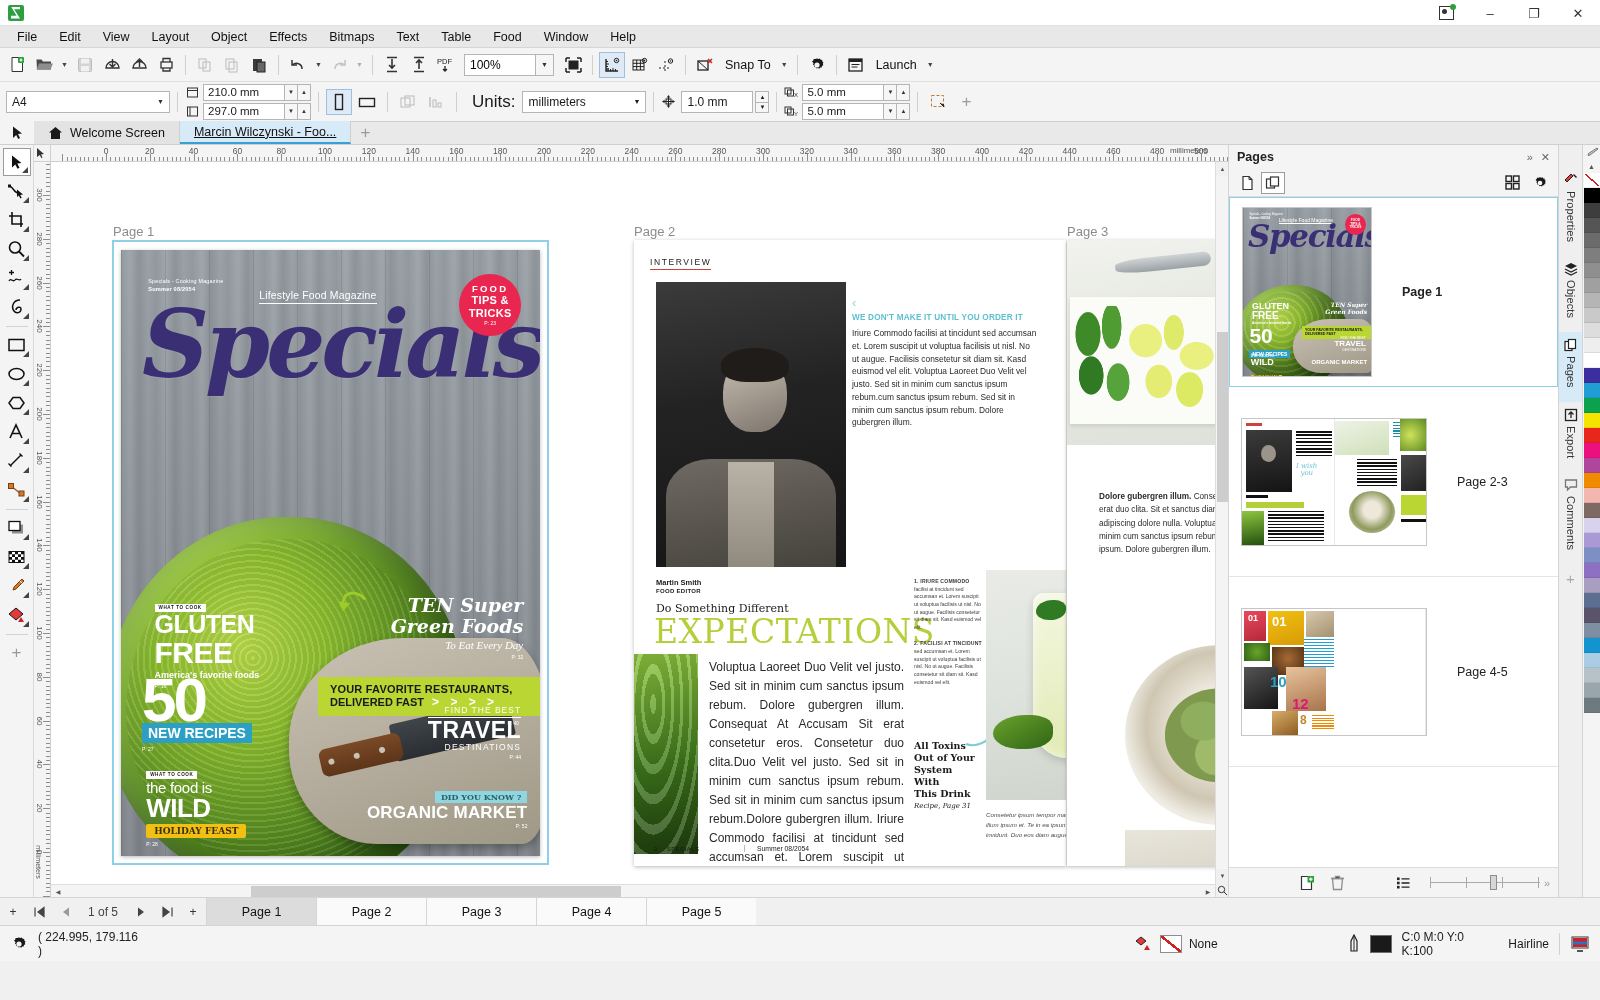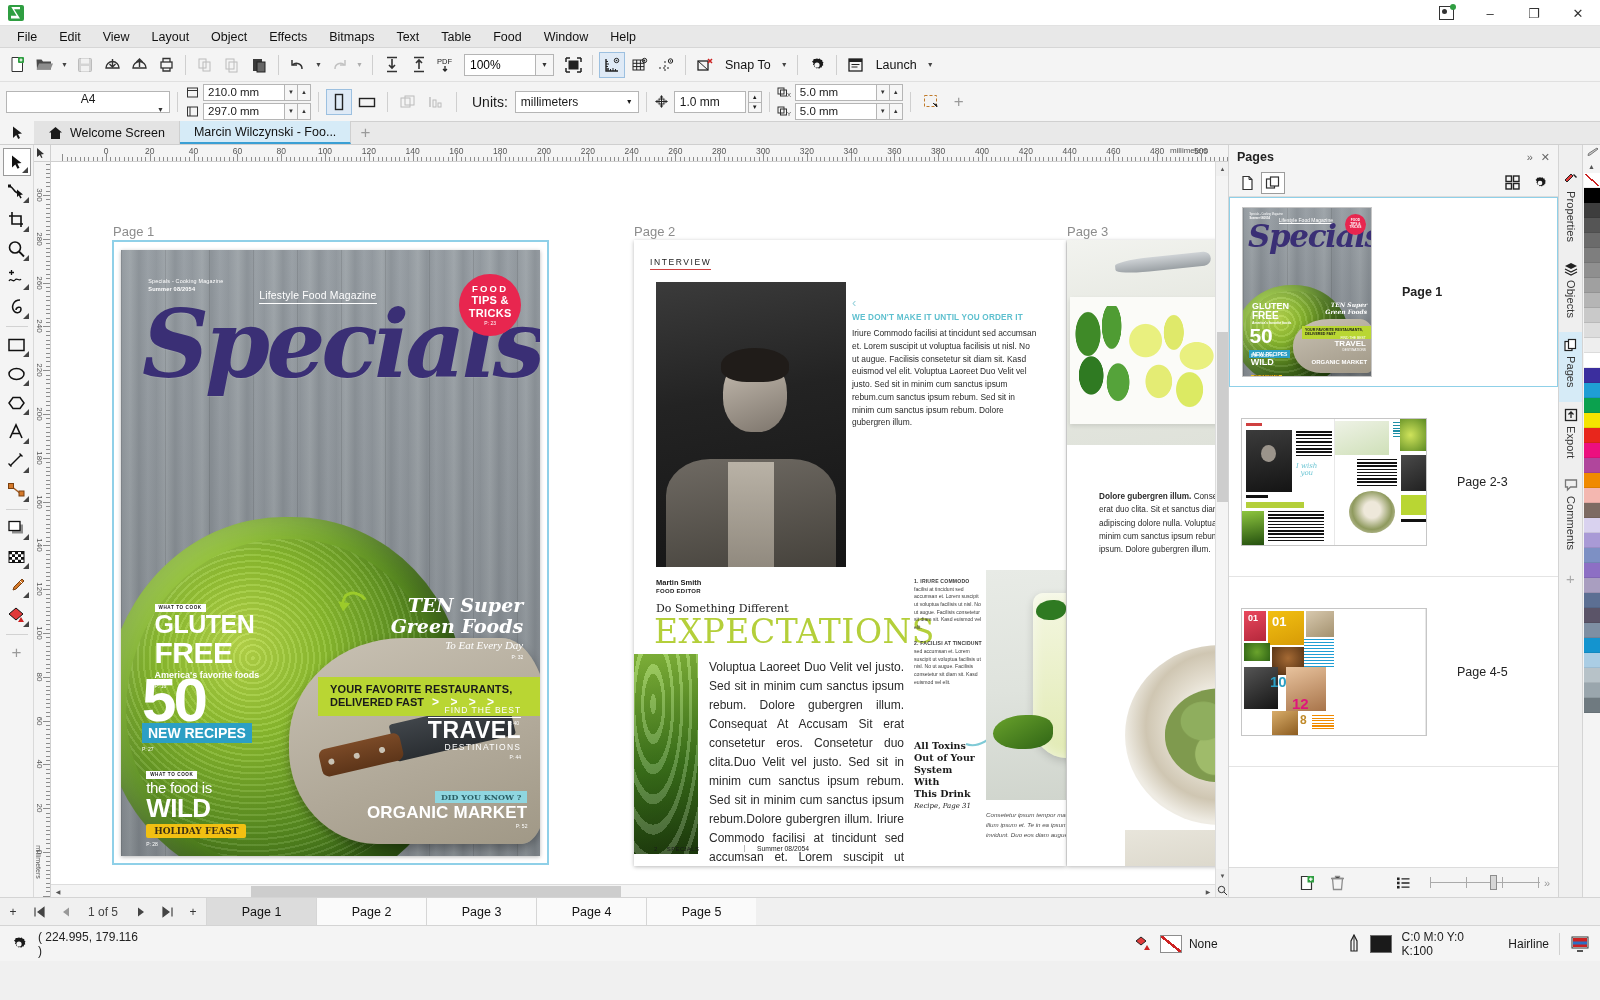--- a/index.html
+++ b/index.html
@@ -52,46 +52,46 @@
   .zoom-combo input { width:72px; height:22px; border:1px solid #b5b5b5; background:#fff;
       padding:0 5px; font-size:12px; font-family:"Liberation Sans",sans-serif; }
   .combo-arrow { width:18px; height:22px; border:1px solid #b5b5b5; border-left:none; background:#f6f6f6;
       display:flex; align-items:center; justify-content:center; font-size:7px; color:#333; }
   .tb-label { font-size:12.5px; padding:0 6px; color:#111; }
 
   
   .toolbar2 { height:40px; background:#f4f4f4; display:flex; align-items:center; padding:0 6px;
               border-bottom:1px solid #d0d0d0; gap:2px; }
   .pg-select { width:164px; height:22px; border:1px solid #b5b5b5; background:#fff; display:flex;
-               align-items:center; padding:0 5px; font-size:12px;flex-direction:column; }
+               align-items:center; padding:0 5px; font-size:12px; }
   .pg-select .arr { margin-left:auto; font-size:7px; color:#333; }
   .spin-group { display:flex; flex-direction:column; gap:2px; }
   .spin-row { display:flex; align-items:center; height:17px; }
   .spin-ico { width:15px; height:15px; margin-right:3px; display:flex; align-items:center; justify-content:center;}
   .spin-in { width:82px; height:17px; border:1px solid #b5b5b5; background:#fff; font-size:11.5px;
              padding:0 4px; display:flex; align-items:center; }
   .spin-btns { display:flex; flex-direction:row; }
   .spin-b { width:13px; height:17px; border:1px solid #b5b5b5; border-left:none; background:#f6f6f6;
             display:flex; align-items:center; justify-content:center; font-size:6px; color:#333; }
-  .units-lbl { font-size:14px; margin:0 5px 0 8px; }
+  .units-lbl { font-size:17px; margin:0 5px 0 8px; }
   .units-sel { width:124px; height:22px; border:1px solid #b5b5b5; background:#fff; display:flex;
                align-items:center; padding:0 5px; font-size:12px; }
   .nudge-in { width:72px; height:22px; border:1px solid #b5b5b5; background:#fff; font-size:12px;
               padding:0 5px; display:flex; align-items:center; }
   .vspin { display:flex; flex-direction:column; }
   .vspin div { width:14px; height:11px; border:1px solid #b5b5b5; background:#f6f6f6;
                display:flex; align-items:center; justify-content:center; font-size:6px; }
   .vspin div:first-child{ border-bottom:none; }
 
   
   .tabrow { height:23px; background:#e9e9e9; display:flex; align-items:flex-end; border-bottom:1px solid #cfcfcf;}
   .tool-corner { width:34px; height:23px; background:#f4f4f4; display:flex; align-items:center; justify-content:center;}
   .doc-tab { height:23px; padding:0 14px; display:flex; align-items:center; font-size:12.5px;
              background:#e3e3e3; border-right:1px solid #cfcfcf; color:#111; }
-  .doc-tab.active { background:#d6ebf7; border-bottom:2px solid #3a9fd4;}
+  .doc-tab.active { background:#d6ebf7; border-bottom:2px solid #3a9fd4;text-decoration:underline;}
   .doc-tab .home { margin-right:7px; display:flex; }
   .tab-plus { width:28px; height:23px; display:flex; align-items:center; justify-content:center;
               font-size:17px; color:#9a9a9a; }
 
   
   .main { display:flex; height:752px; }
   .toolbox { width:34px; background:#f4f4f4; border-right:1px solid #d9d9d9; padding-top:3px;
              display:flex; flex-direction:column; align-items:center; }
   .tool { width:28px; height:28px; display:flex; align-items:center; justify-content:center;
           position:relative; margin-bottom:1px; color:#1d1d1d; }

